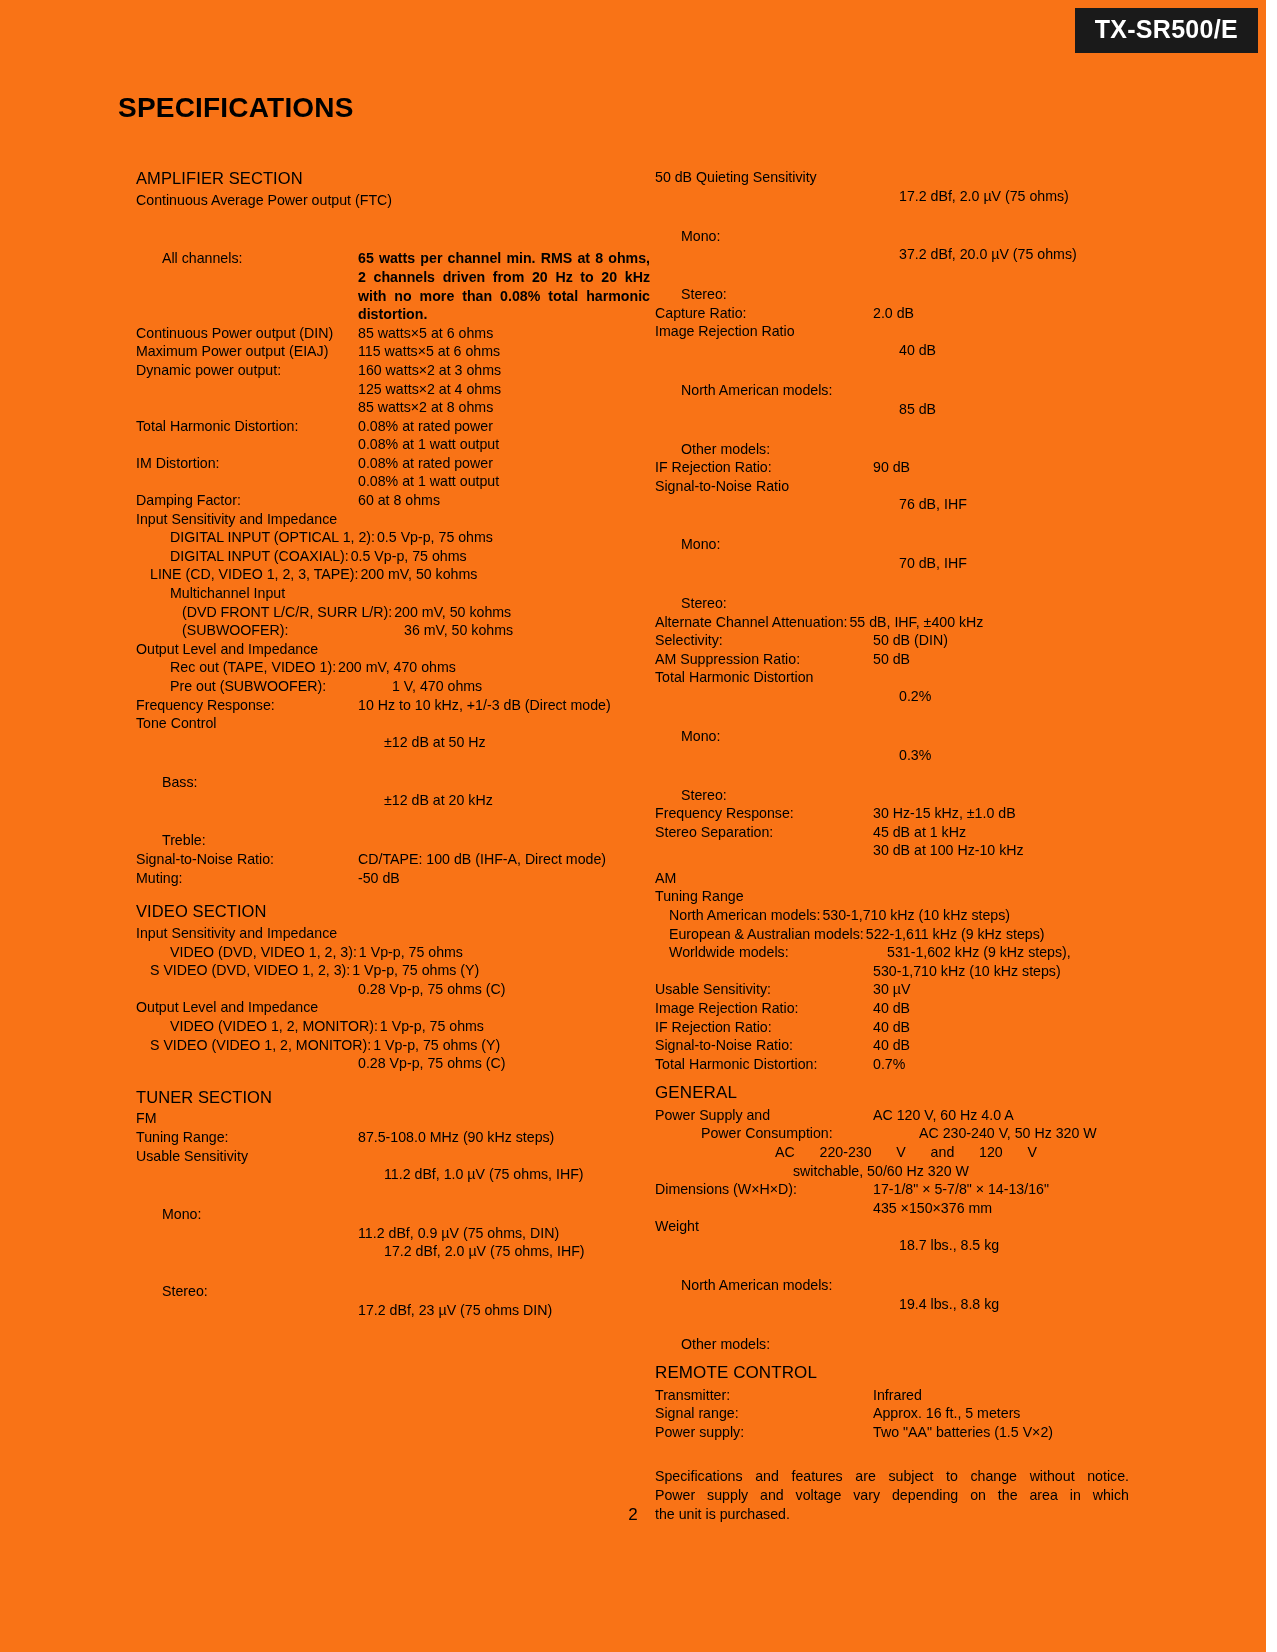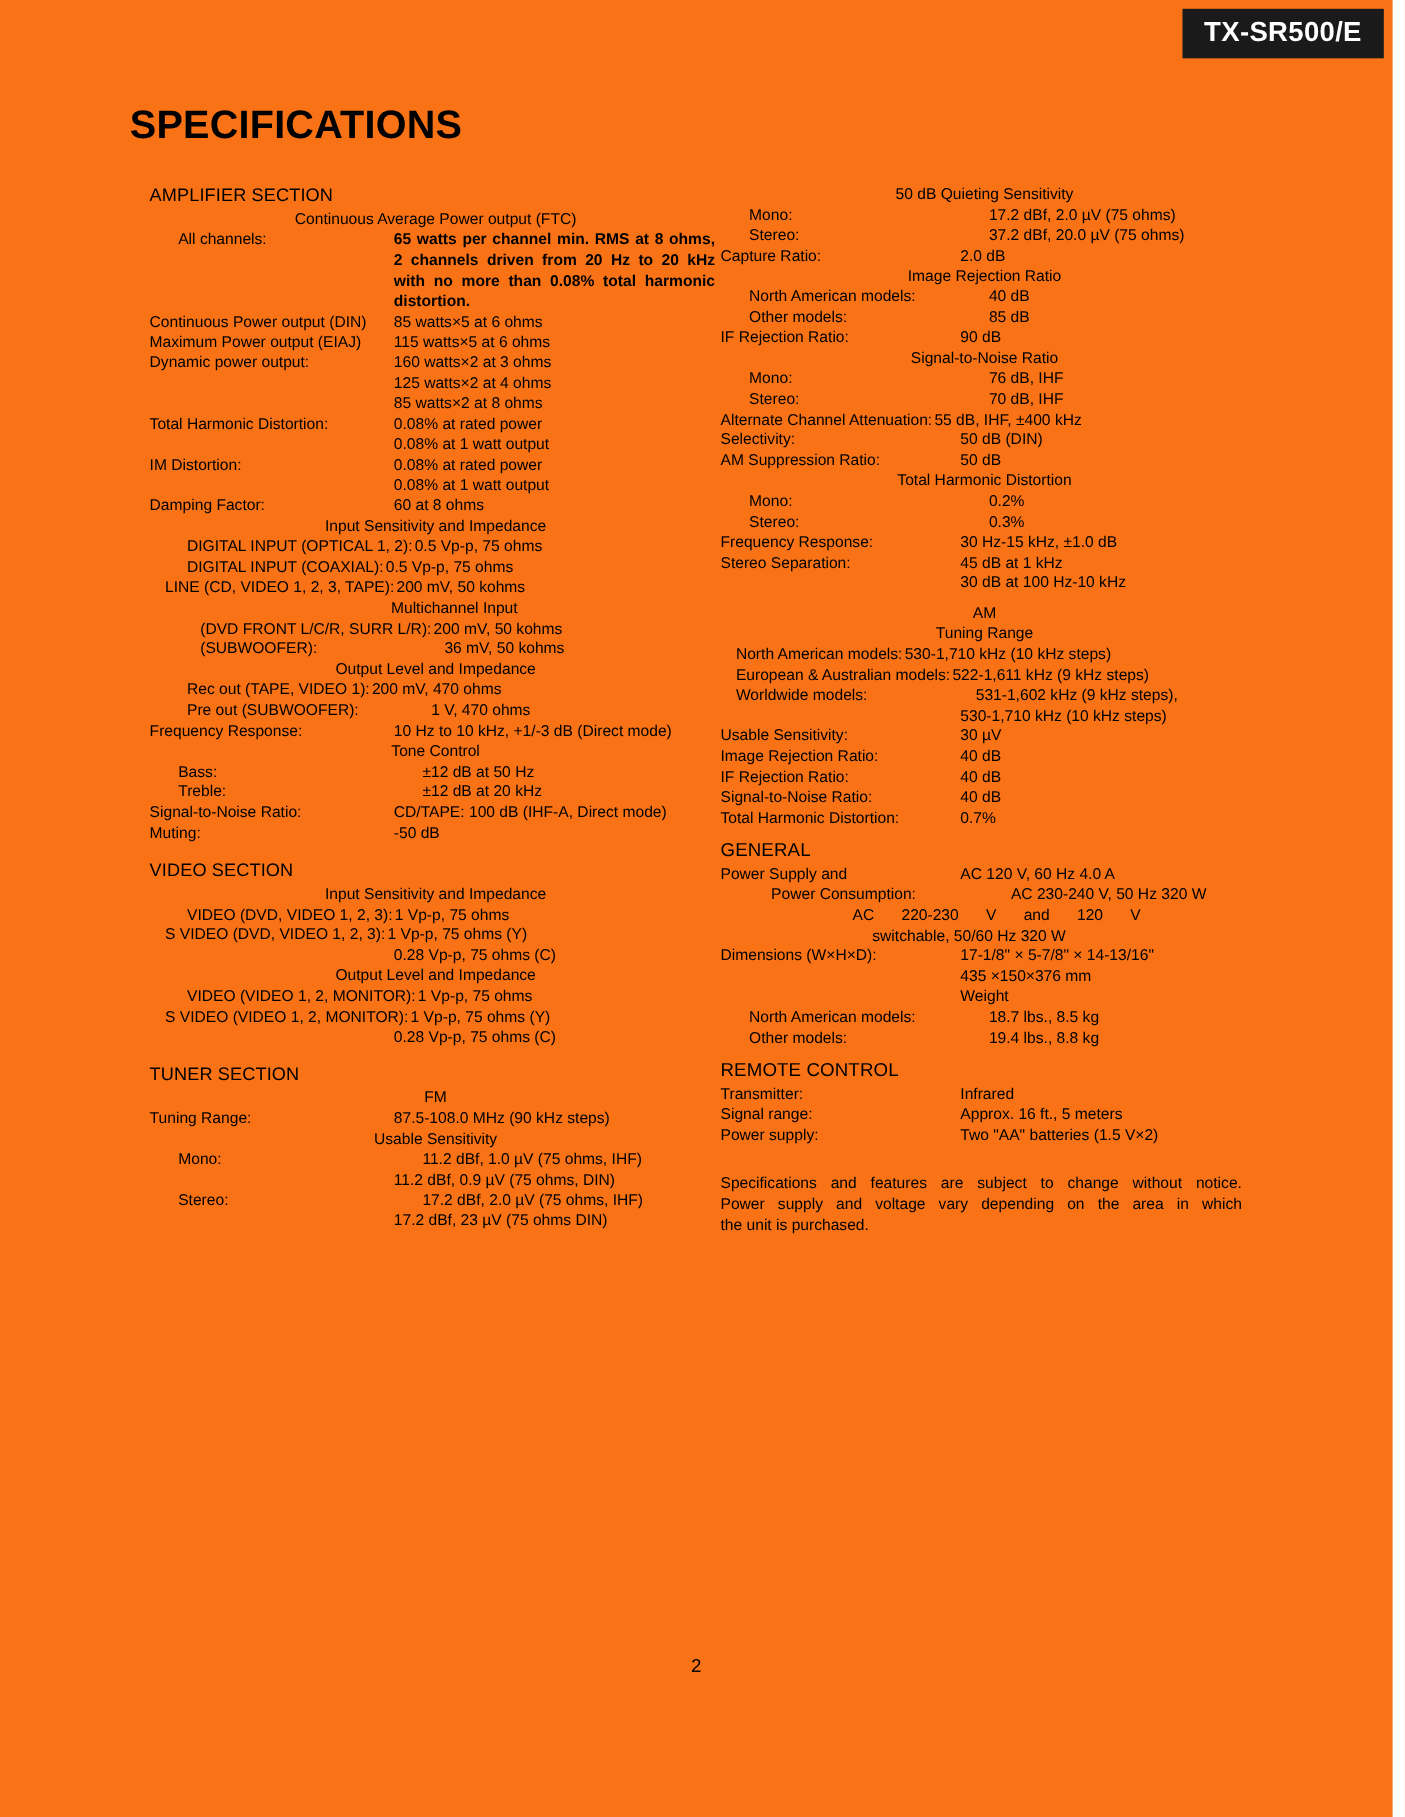--- a/index.html
+++ b/index.html
@@ -28,21 +28,21 @@
     font-size: 25px;
     font-weight: bold;
     letter-spacing: 0.3px;
     padding: 9px 20px 11px 20px;
     line-height: 1;
   }
   .page-title {
     position: absolute;
     left: 118px;
     top: 92px;
-    font-size: 36px;
+    font-size: 28px;
     font-weight: bold;
     letter-spacing: 0.2px;
     text-align: center;
   }
   
   .columns {
     position: absolute;
     left: 0;
     top: 168px;
     width: 1277px;
@@ -97,23 +97,22 @@
     white-space: nowrap;
   }
   .col-left  .cont { padding-left: 222px; }
   .col-right .cont { padding-left: 218px; }
 
   
   .line {
     font-size: 14.2px;
     line-height: 18.6px;
     white-space: nowrap;
-    text-align: center;
-  }
-  .ind1 { padding-left: 26px; }
+  }
+  .ind1 { padding-left: 26px; margin-top: 40px; }
   .ind2 { padding-left: 14px; }
   .ind3 { padding-left: 34px; }
   .ind4 { padding-left: 46px; }
 
   
   .ftc-block {
     margin-left: 222px;
     width: 292px;
     font-size: 14.2px;
     line-height: 18.6px;

